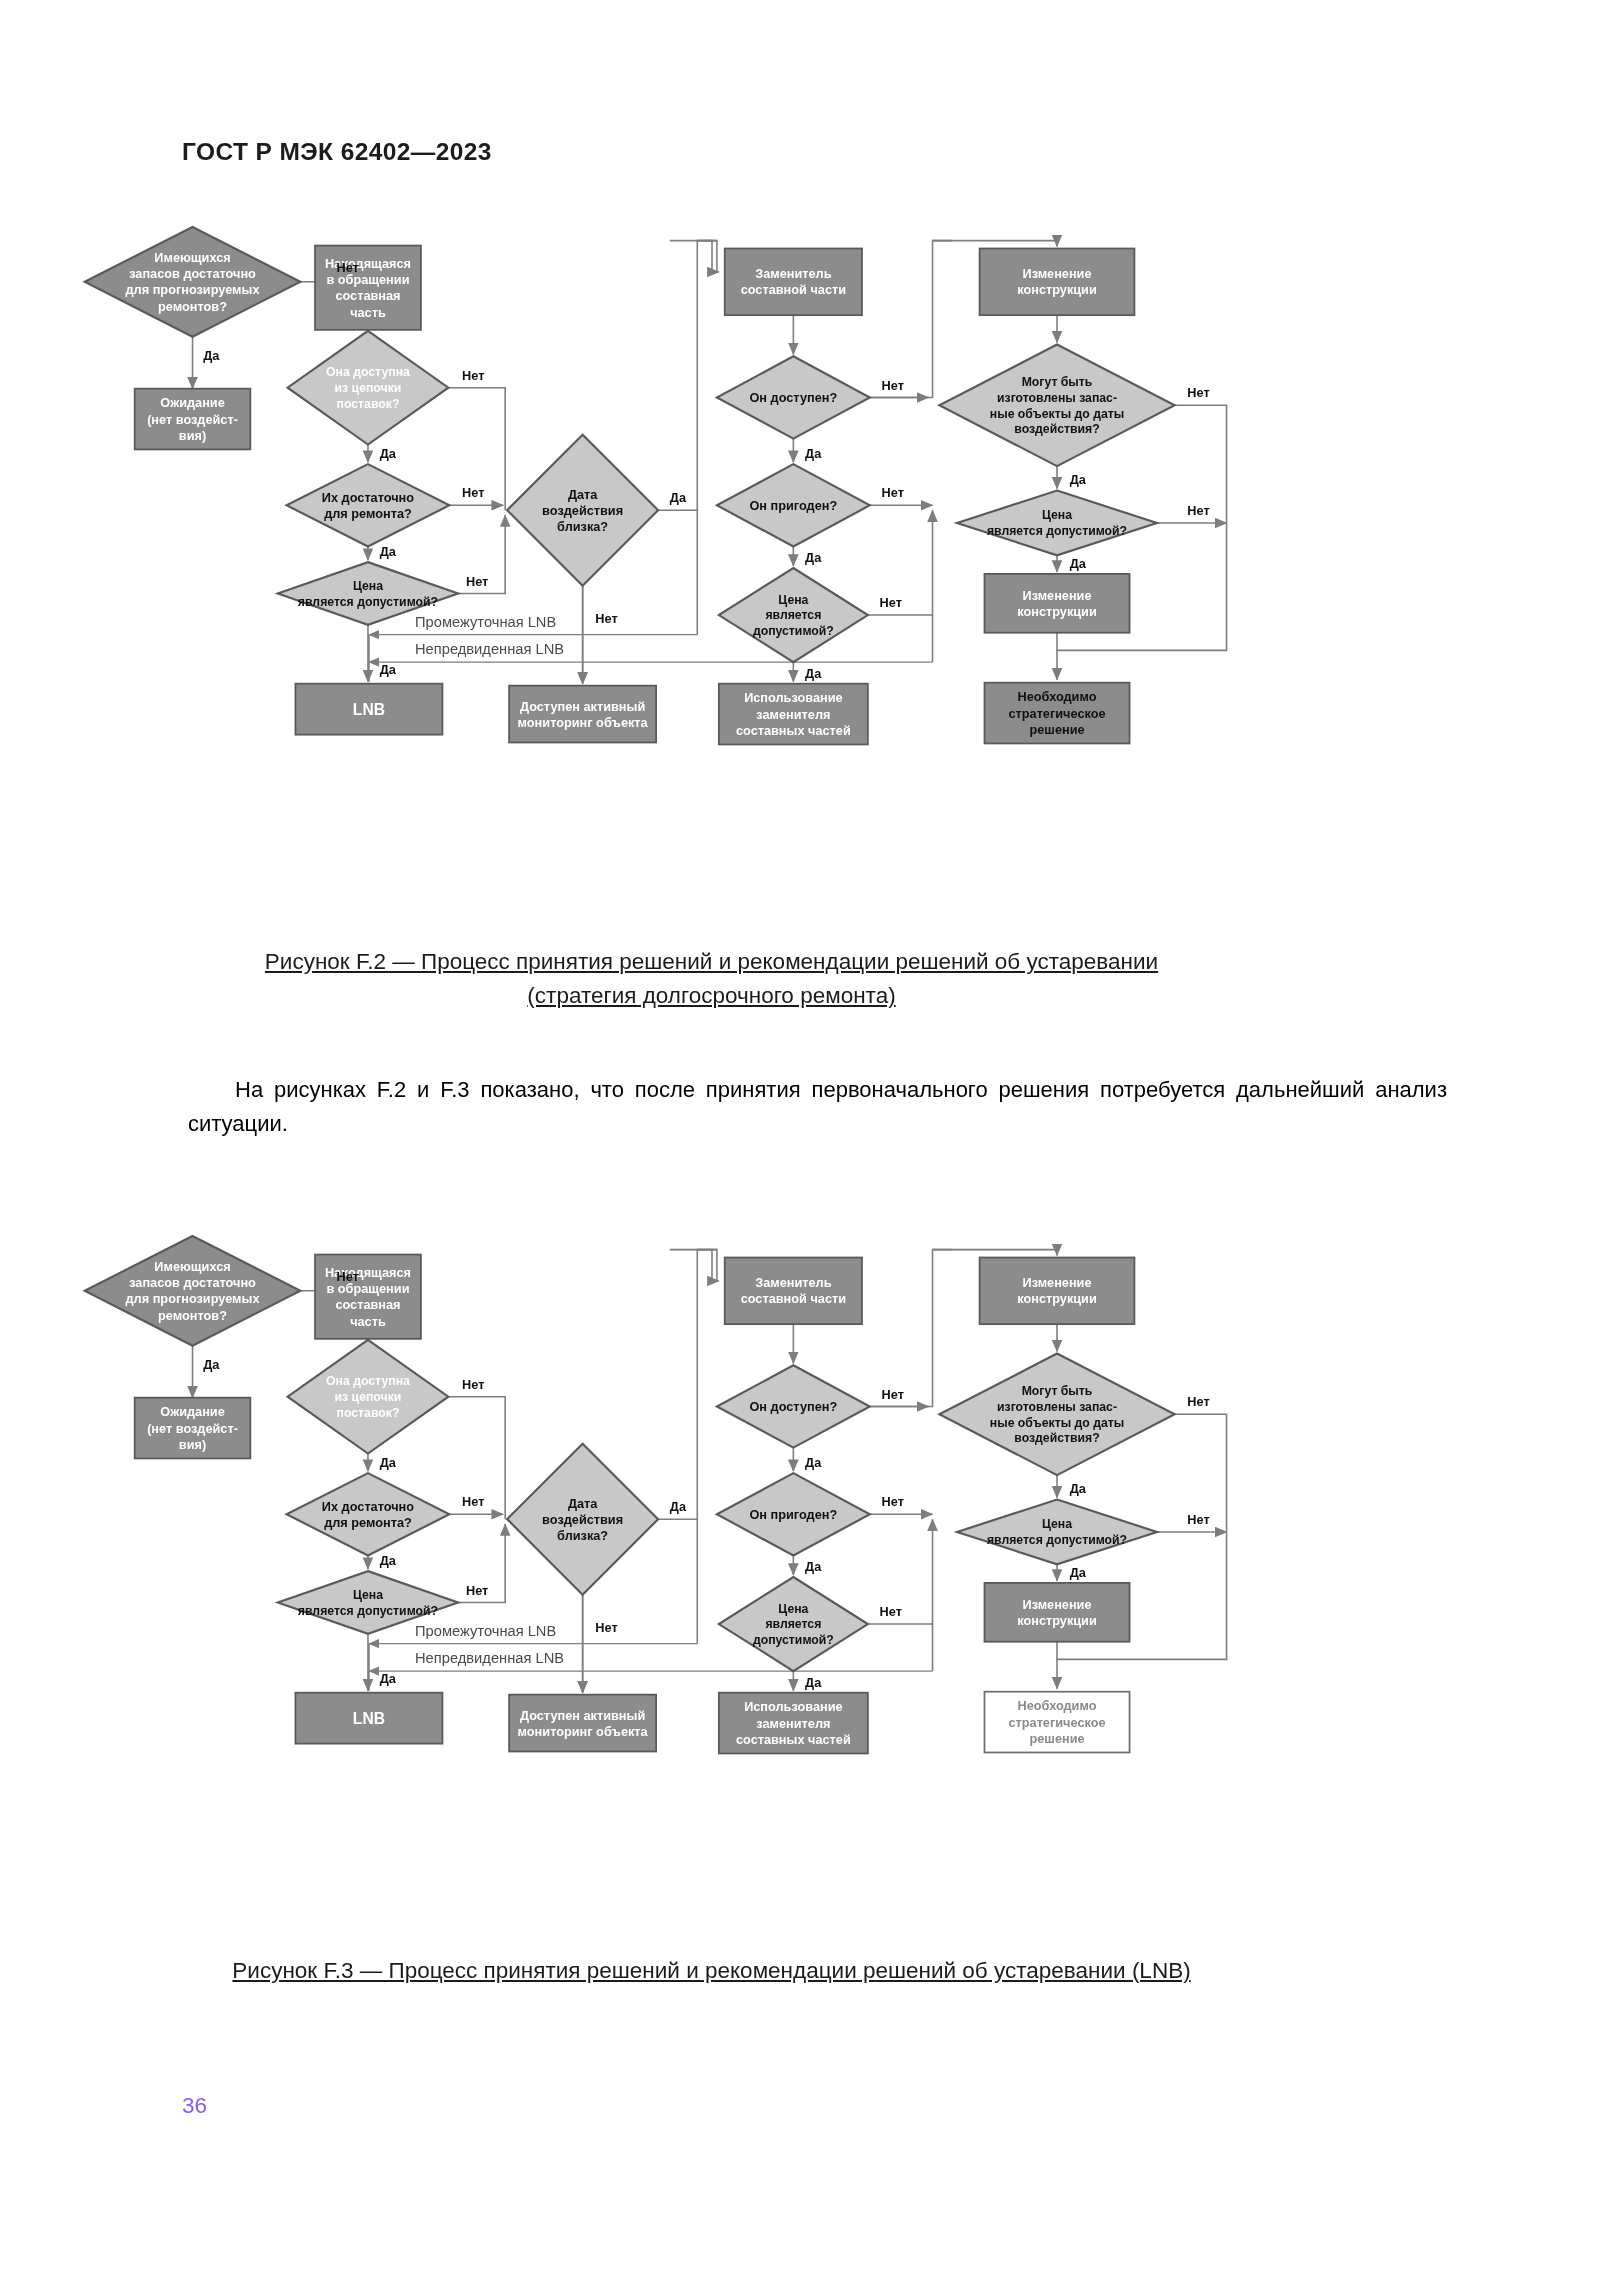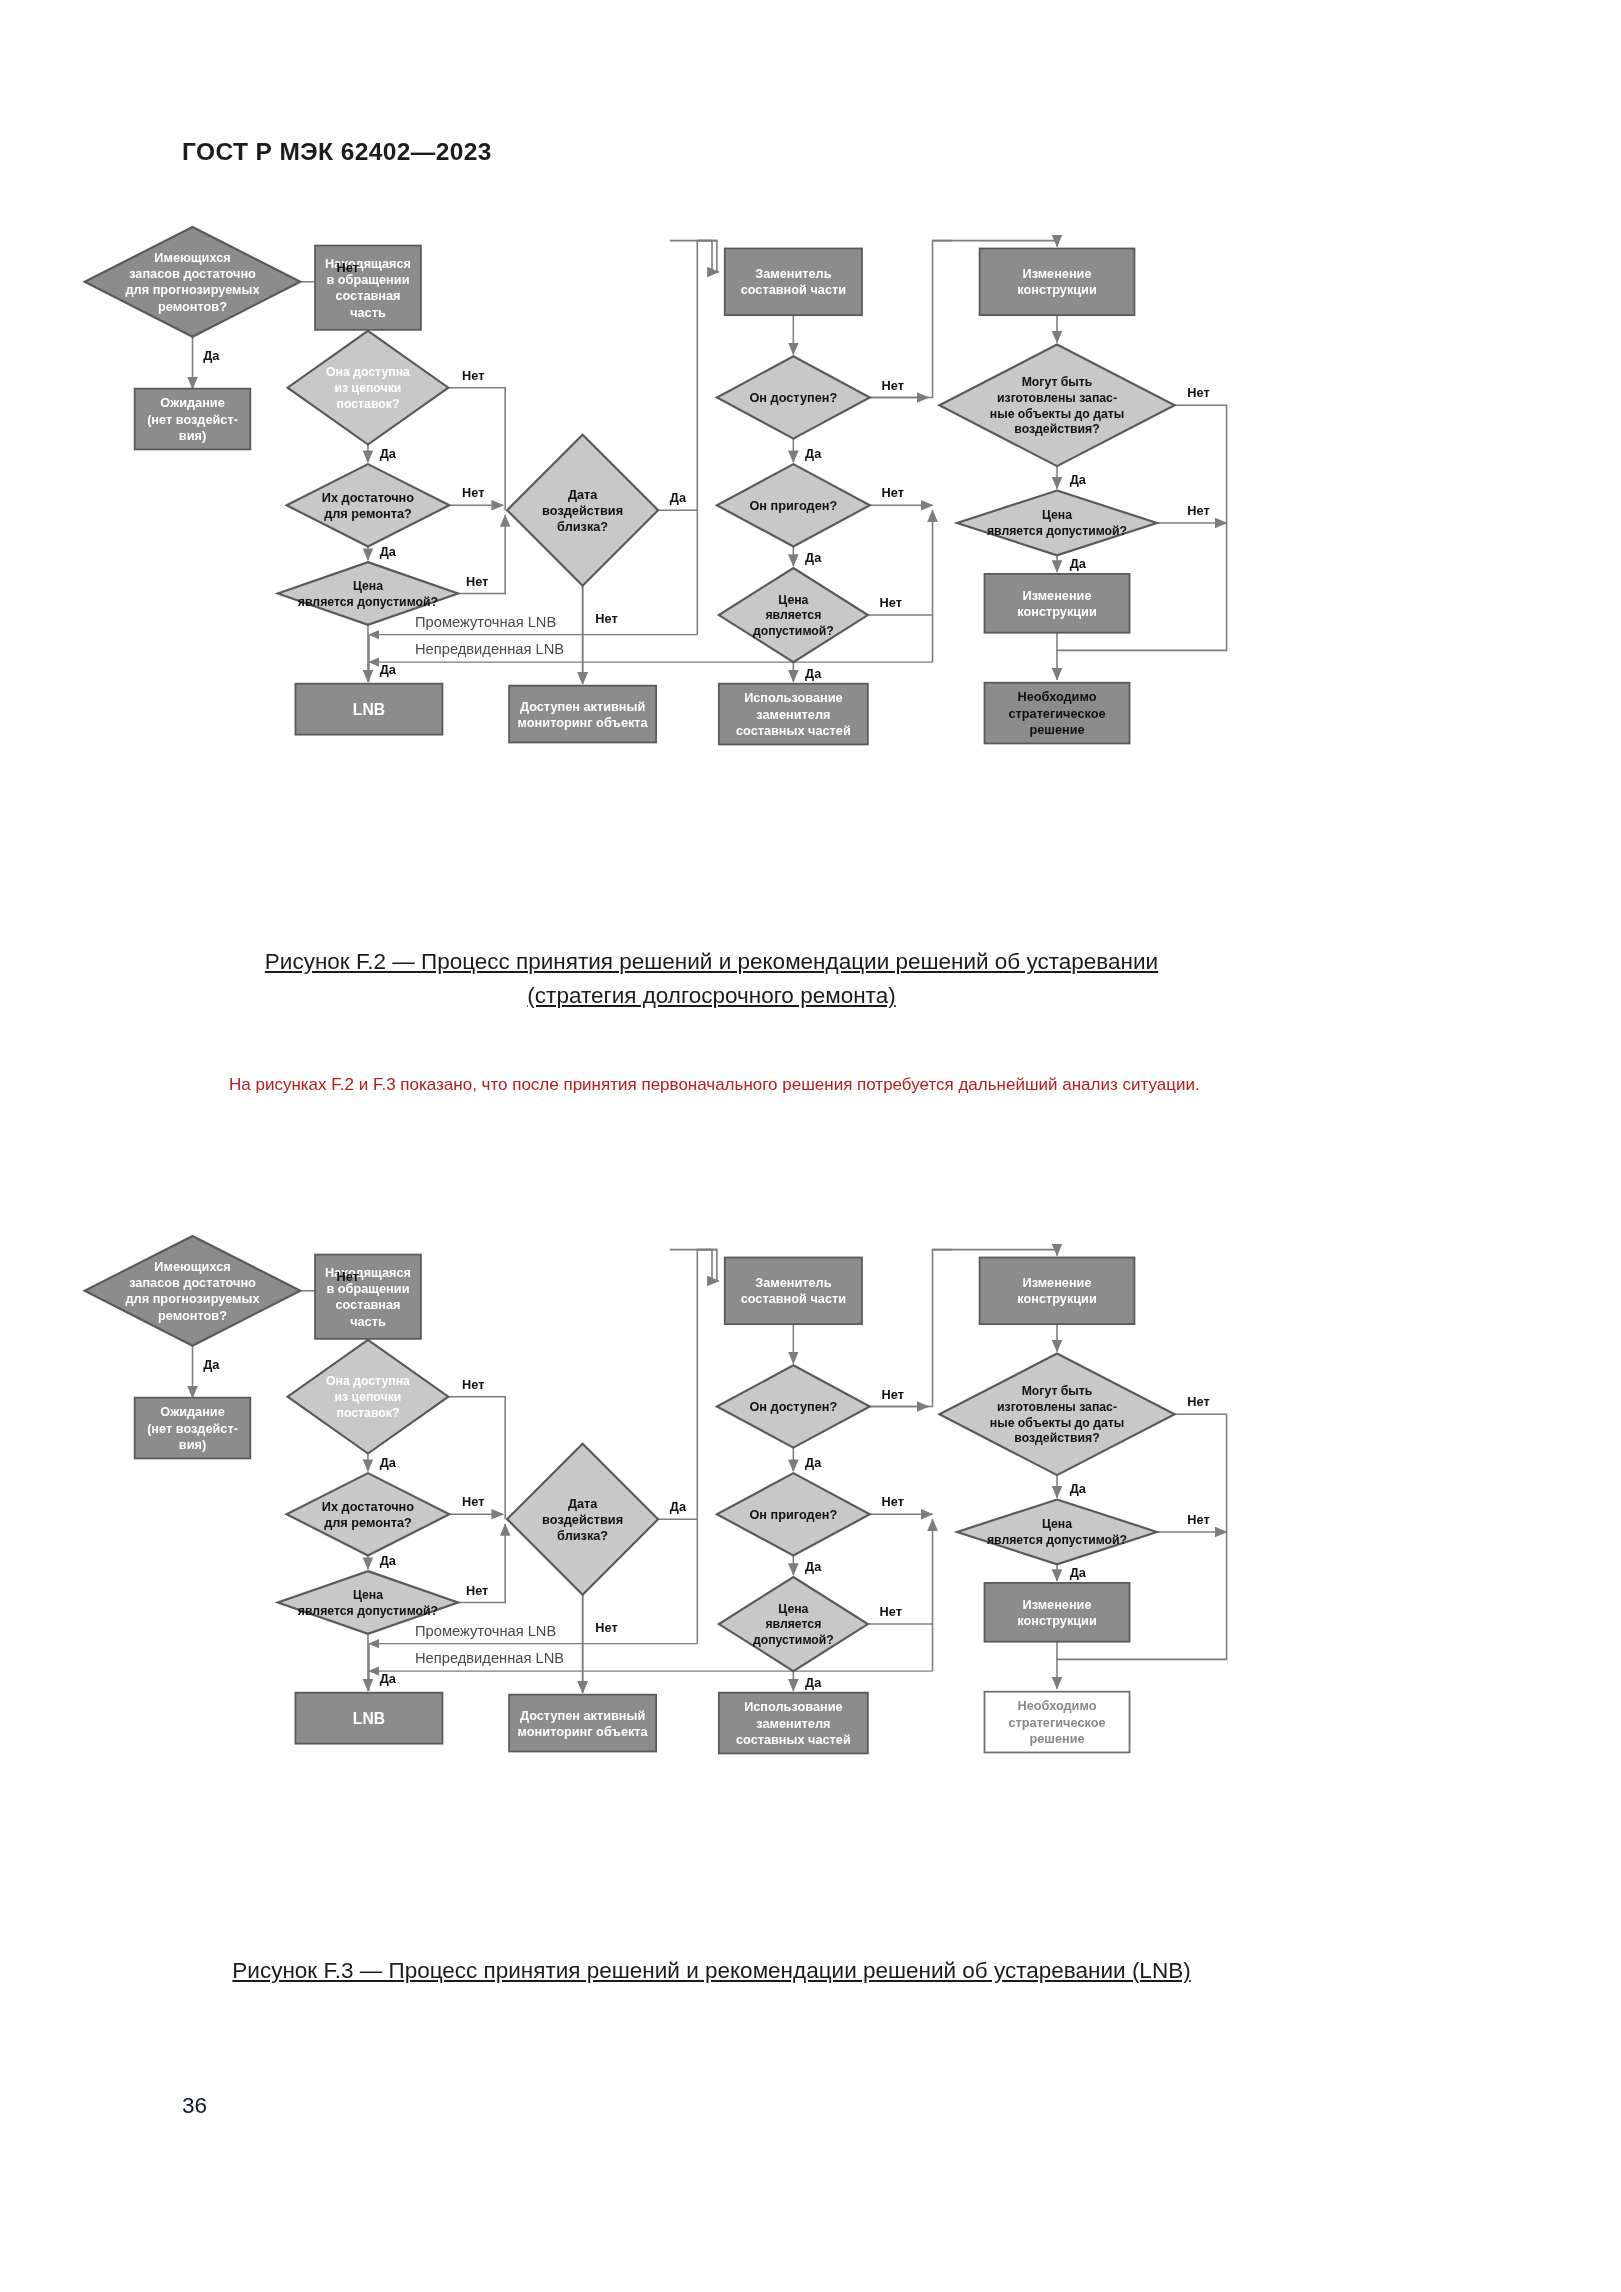--- a/index.html
+++ b/index.html
@@ -32,36 +32,36 @@
     text-align:center;
     font-size:22.5px;
     line-height:34px;
     color:#1b1b1b;
     margin-top:17.6px;
     text-decoration:underline;
   }
   .caption .cap-line{display:block;}
   .body-text{
     position:absolute;
-    left:182px;
+    left:188px;
     width:1259px;
-    font-size:17px;
+    font-size:22px;
     line-height:34px;
     text-align:justify;
-    color:#b91c1c;
+    color:#000000;
   }
   #para-1{top:1051px;}
   #para-note{top:1130px;}
   .indent{display:inline-block;width:47px;}
   .spaced{letter-spacing:3.1px;}
   .page-number{
     position:absolute;
     left:182px;top:2093px;
     font-size:22.5px;
-    color:#0f172a;
+    color:#8b5cf6;
   }
   
   text{font-family:"Liberation Sans", sans-serif;}
   .n-label{font-weight:bold;}
   .edge-label{font-weight:bold;font-size:13px;fill:#111111;}
   .lnb-label{font-size:15px;fill:#4a4a4a;font-weight:normal;}
 </style>
 </head>
 <body>
 

